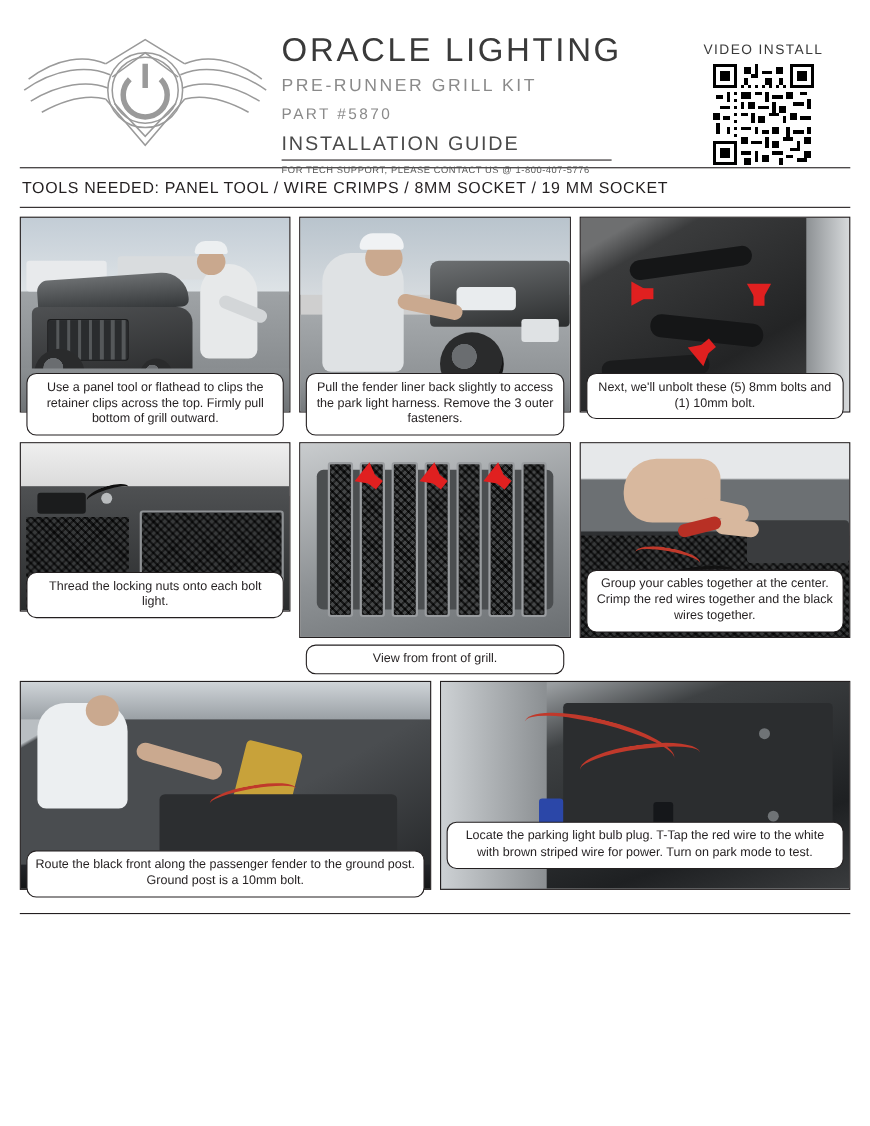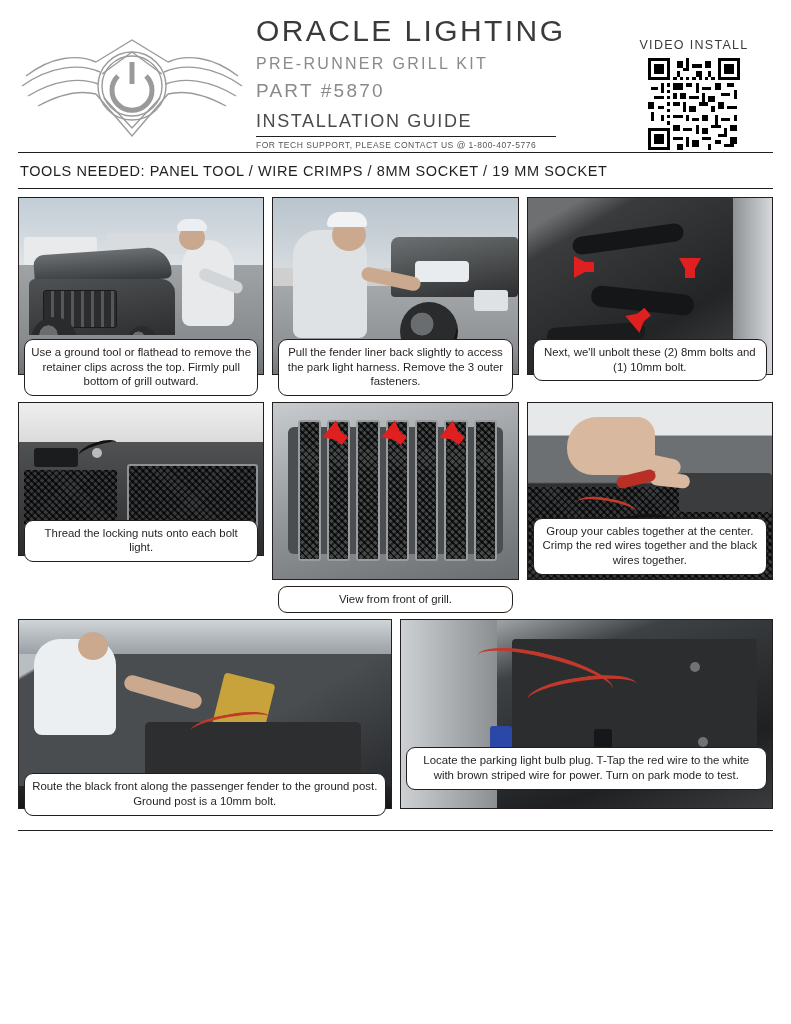--- a/index.html
+++ b/index.html
@@ -19,21 +19,21 @@
   .page {
     width: 791px;
     height: 1024px;
     padding: 18px 14px 10px 14px;
     position: relative;
   }
 
   
   .header {
     display: flex;
-    align-items: flex-end;
+    align-items: center;
     padding: 6px 4px 0 4px;
     height: 132px;
   }
   .logo-wrap {
     width: 228px;
     height: 118px;
     position: relative;
     flex: 0 0 228px;
   }
   .logo-wrap svg { display: block; }
@@ -50,21 +50,21 @@
     font-weight: 400;
     line-height: 1.1;
   }
   .subtitle {
     font-size: 16px;
     letter-spacing: 2.3px;
     color: #8a8a8a;
     margin-top: 8px;
   }
   .partno {
-    font-size: 19px;
+    font-size: 14px;
     letter-spacing: 2.2px;
     color: #8a8a8a;
     margin-top: 7px;
   }
   .guide {
     font-size: 18px;
     letter-spacing: 1.6px;
     color: #4a4a4a;
     margin-top: 9px;
   }
@@ -414,21 +414,21 @@
           <div class="vehicle" style="left:4%;bottom:8%;width:60%;height:46%;"></div>
           <div class="grillbox" style="left:10%;top:52%;width:30%;height:22%;"></div>
           <div class="tire" style="left:5%;bottom:6%;width:46px;height:46px;"></div>
           <div class="tire" style="left:44%;bottom:10%;width:30px;height:30px;"></div>
           <div class="person" style="right:12%;top:24%;width:52px;height:86px;background:#e7e9ea;"></div>
           <div class="person-head" style="right:24%;top:16%;background:#c9a88e;"></div>
           <div class="cap" style="right:23%;top:12%;"></div>
           <div class="arm" style="right:8%;top:44%;width:46px;height:12px;transform:rotate(22deg);"></div>
           <div class="ph" style="left:0;bottom:0;width:100%;height:22%;background:linear-gradient(#8b8f92,#6f7376);"></div>
         </div>
-        <div class="caption cap-overlap">Use a ground tool or flathead to remove the retainer clips across the top. Firmly pull bottom of grill outward.</div>
+        <div class="caption cap-overlap">Use a panel tool or flathead to clips the retainer clips across the top. Firmly pull bottom of grill outward.</div>
       </div>
 
       <div class="cell">
         <div class="photo h-tall">
           <div class="sky" style="background:linear-gradient(#b9c4cd,#d5dade);"></div>
           <div class="ground" style="height:50%;background:linear-gradient(#a4a8ab,#84888b);"></div>
           <div class="ph" style="left:48%;top:22%;width:52%;height:34%;background:linear-gradient(170deg,#6d7072,#2b2d2e);border-radius:8px 4px 4px 4px;"></div>
           <div class="ph" style="left:58%;top:36%;width:22%;height:12%;background:#e9ecee;border-radius:4px;"></div>
           <div class="ph" style="left:82%;top:52%;width:14%;height:12%;background:#dfe2e4;border-radius:3px;"></div>
           <div class="tire" style="left:52%;bottom:8%;width:58px;height:58px;"></div>
@@ -445,21 +445,21 @@
         <div class="photo h-tall">
           <div class="dark" style="background:linear-gradient(150deg,#6e6f70 0 10%,#3a3b3c 20%,#232425 65%,#4a4b4c);"></div>
           <div class="ph" style="right:0;top:0;width:16%;height:100%;background:linear-gradient(90deg,#8d9194,#d6d9db);"></div>
           <div class="ph" style="left:18%;top:18%;width:46%;height:10%;background:#151617;border-radius:10px;transform:rotate(-8deg);"></div>
           <div class="ph" style="left:26%;top:52%;width:42%;height:12%;background:#151617;border-radius:10px;transform:rotate(6deg);"></div>
           <div class="ph" style="left:8%;top:72%;width:40%;height:10%;background:#1a1b1c;border-radius:8px;transform:rotate(-4deg);"></div>
           <div class="arrow arrow-r" style="left:19%;top:33%;"></div>
           <div class="arrow arrow-d" style="left:62%;top:34%;"></div>
           <div class="arrow arrow-r arrow-ur" style="left:42%;top:62%;"></div>
         </div>
-        <div class="caption cap-overlap">Next, we'll unbolt these (2) 8mm bolts and (1) 10mm bolt.</div>
+        <div class="caption cap-overlap">Next, we'll unbolt these (5) 8mm bolts and (1) 10mm bolt.</div>
       </div>
     </div>
 
     <div class="row">
 
       <div class="cell">
         <div class="photo" style="height:154px;">
           <div class="ph" style="left:0;top:0;right:0;height:32%;background:linear-gradient(#efefef,#d6d6d6);"></div>
           <div class="ph" style="left:0;top:26%;right:0;bottom:0;background:linear-gradient(#4f5153,#2a2c2d);"></div>
           <div class="mesh" style="left:2%;top:44%;width:38%;height:54%;"></div>

